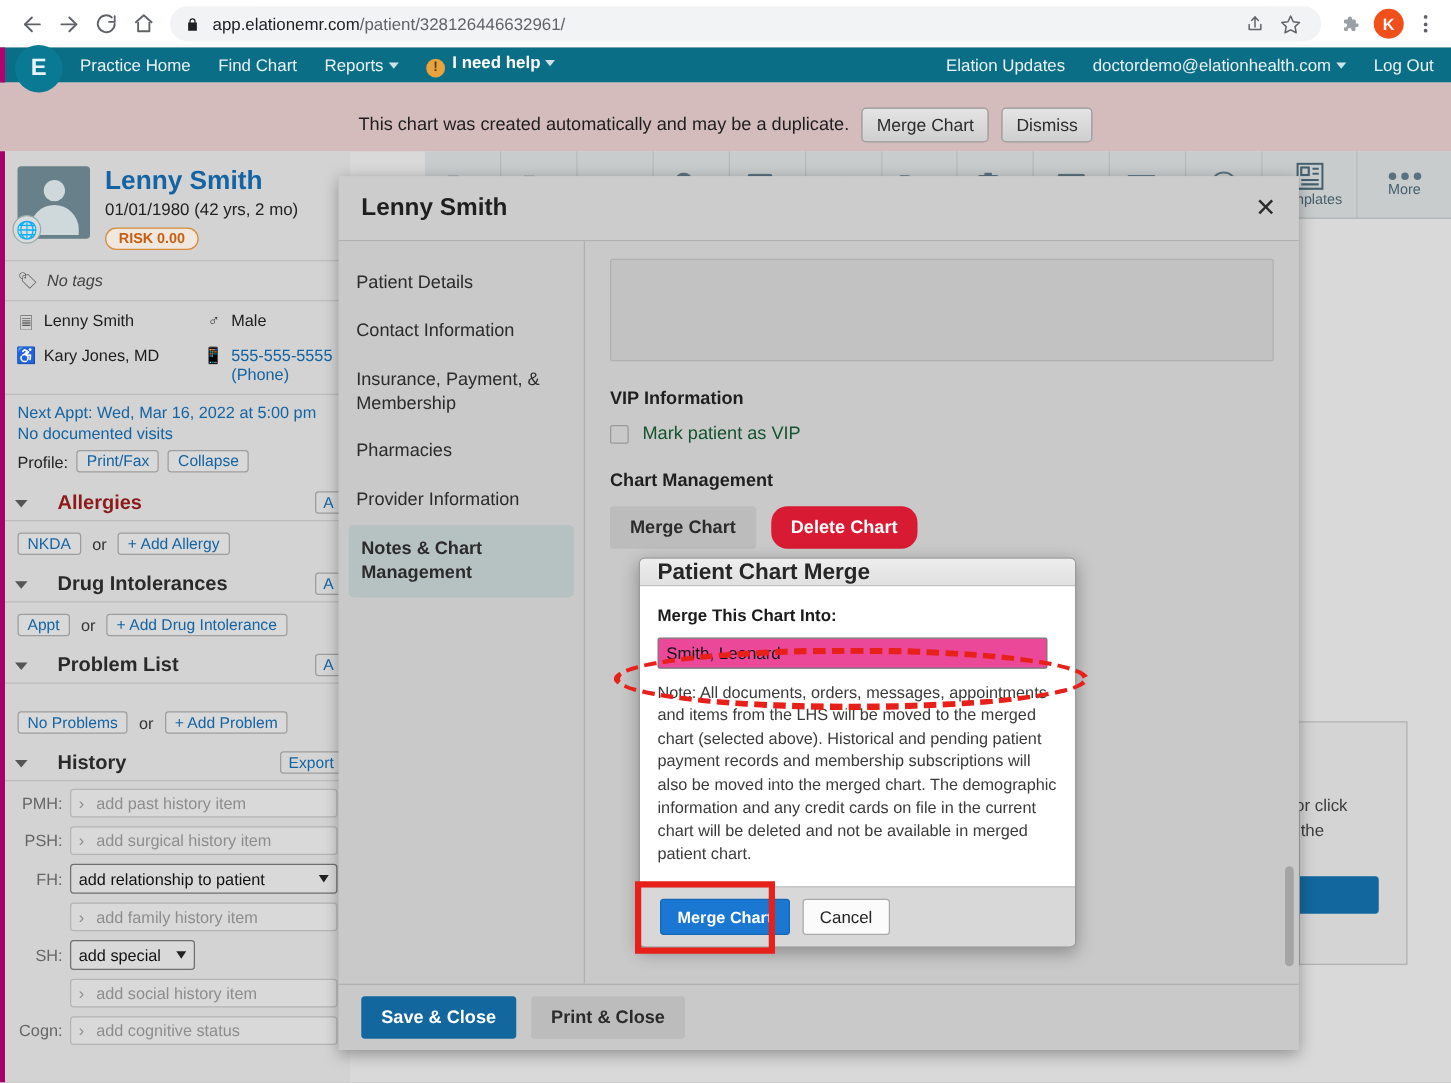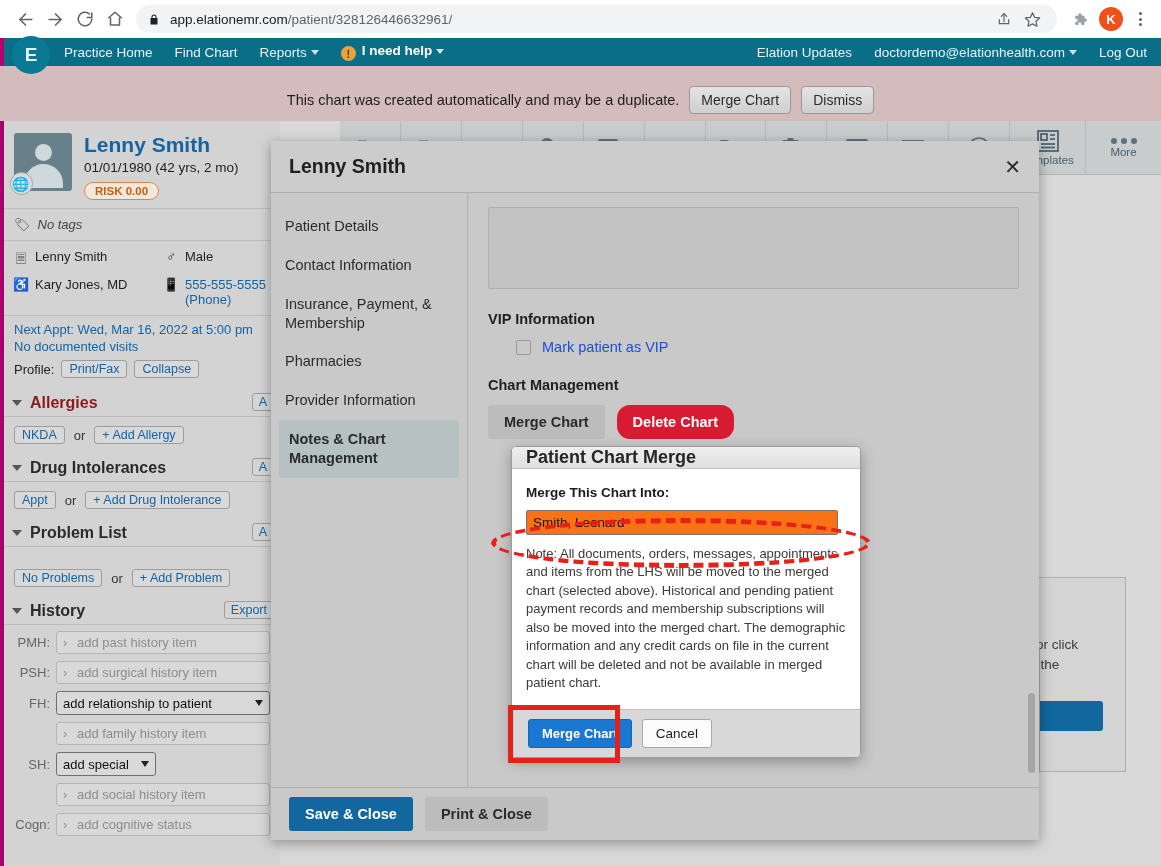--- a/index.html
+++ b/index.html
@@ -117,21 +117,21 @@
   .info-cell { display:flex; gap:7px; align-items:flex-start;}
   .info-ico { color:#333; flex:none; width:14px; display:flex; justify-content:center;}
   .phone-link { color:#1463a3; }
   .appt-line { padding:6px 10px 0 10px; font-size:13px; color:#1463a3;}
   .novisits { padding:2px 10px 0 10px; font-size:13px; color:#1463a3;}
   .profile-line { padding:6px 10px 10px 10px; font-size:13px; color:#222; display:flex; align-items:center; gap:7px;}
   .mini-btn {
     border:1px solid #9d9d9d; background:#d9d9d9; border-radius:3px; padding:1px 7px; font-size:12.5px; color:#1463a3; cursor:pointer;
   }
   .sec-head {
-    display:flex; align-items:center; gap:8px; padding:6px 10px 4px 8px; border-bottom:1px solid #bcbcbc; position:relative;
+    display:flex; align-items:center; gap:24px; padding:6px 10px 4px 8px; border-bottom:1px solid #bcbcbc; position:relative;
   }
   .tri { width:0;height:0;border-left:5px solid transparent;border-right:5px solid transparent;border-top:6px solid #555;}
   .sec-title { font-size:16px; font-weight:bold; color:#2a2a2a;}
   .sec-title.alg { color:#8d1a1a; }
   .sec-btn-right { position:absolute; right:6px; top:5px; border:1px solid #9d9d9d; background:#d5d5d5; border-radius:3px; padding:1px 6px; font-size:12.5px; color:#1463a3; }
   .sec-row { padding:9px 10px; display:flex; align-items:center; gap:9px; font-size:13px; color:#333;}
   .hist-rows { padding:6px 10px 0 4px; }
   .hist-row { display:flex; align-items:center; gap:6px; margin-bottom:7px;}
   .hist-lbl { width:42px; text-align:right; font-size:13px; color:#666; flex:none;}
   .hist-input {
@@ -169,21 +169,21 @@
   .modal-side {
     width:197px; background:#c9c9c9; border-right:1px solid #b0b0b0; padding:14px 0 0 0;
   }
   .side-item {
     padding:10px 14px; font-size:14.5px; color:#2b2b2b; cursor:pointer; line-height:1.3;
   }
   .side-item.active { background:#b6c2c2; font-weight:bold; border-radius:4px; margin:0 8px; padding:10px 10px;}
   .modal-main { flex:1; position:relative; background:#c9c9c9; padding:14px 20px 0 20px; overflow:hidden;}
   .notes-box { height:82px; background:#c2c2c2; border:1px solid #b0b0b0; border-radius:2px; }
   .field-h { font-size:14.5px; font-weight:bold; color:#1f1f1f; margin:22px 0 12px 0;}
-  .chk-row { display:flex; align-items:center; gap:11px; font-size:14.5px; color:#1d4ed8;margin-left:28px;}
+  .chk-row { display:flex; align-items:center; gap:11px; font-size:14.5px; color:#14532d;}
   .chk-box { width:15px; height:15px; border:1px solid #9a9a9a; background:#c9c9c9; border-radius:2px;}
   .cm-btns { display:flex; gap:12px; margin-top:10px;}
   .btn-merge-grey {
     background:#bcbcbc; border:none; border-radius:3px; padding:9px 16px; font-size:14.5px; font-weight:bold; color:#2b2b2b; cursor:pointer;
     font-family:"Liberation Sans", sans-serif;
   }
   .btn-delete-red {
     background:#d81a32; border:none; border-radius:13px; padding:9px 16px; font-size:14.5px; font-weight:bold; color:#fff; cursor:pointer;
     font-family:"Liberation Sans", sans-serif;
   }
@@ -204,21 +204,21 @@
     background:#ffffff; border:1px solid #9b9b9b; border-radius:5px; box-shadow:0 4px 14px rgba(0,0,0,.3);
     overflow:hidden;
   }
   .merge-head {
     height:22px; background:linear-gradient(#eeeeee,#e0e0e0); border-bottom:1px solid #c4c4c4;
     display:flex; align-items:center; padding:0 14px; font-size:18px; font-weight:bold; color:#262626;
   }
   .merge-body { padding:16px 14px 8px 14px; }
   .merge-lbl { font-size:13.5px; font-weight:bold; color:#1b1b1b; margin-bottom:10px;}
   .merge-input {
-    width:312px; height:25px; border:1px solid #767676; background:#f97316; border-radius:2px;
+    width:312px; height:25px; border:1px solid #767676; background:#ec4899; border-radius:2px;
     font-size:13.5px; color:#111; padding:0 6px; font-family:"Liberation Sans", sans-serif;
   }
   .merge-note { font-size:13px; color:#3a3a3a; line-height:1.42; margin-top:10px;}
   .merge-foot {
     position:absolute; left:0; bottom:0; width:350px; height:48px;
     background:#d8d8d8; border-top:1px solid #c0c0c0; display:flex; align-items:center; gap:10px; padding:0 16px;
   }
   .btn-blue-sm {
     background:#1a78d2; border:1px solid #1566b5; border-radius:3px; padding:6px 13px;
     font-size:13px; font-weight:bold; color:#fff; cursor:pointer; font-family:"Liberation Sans", sans-serif;

